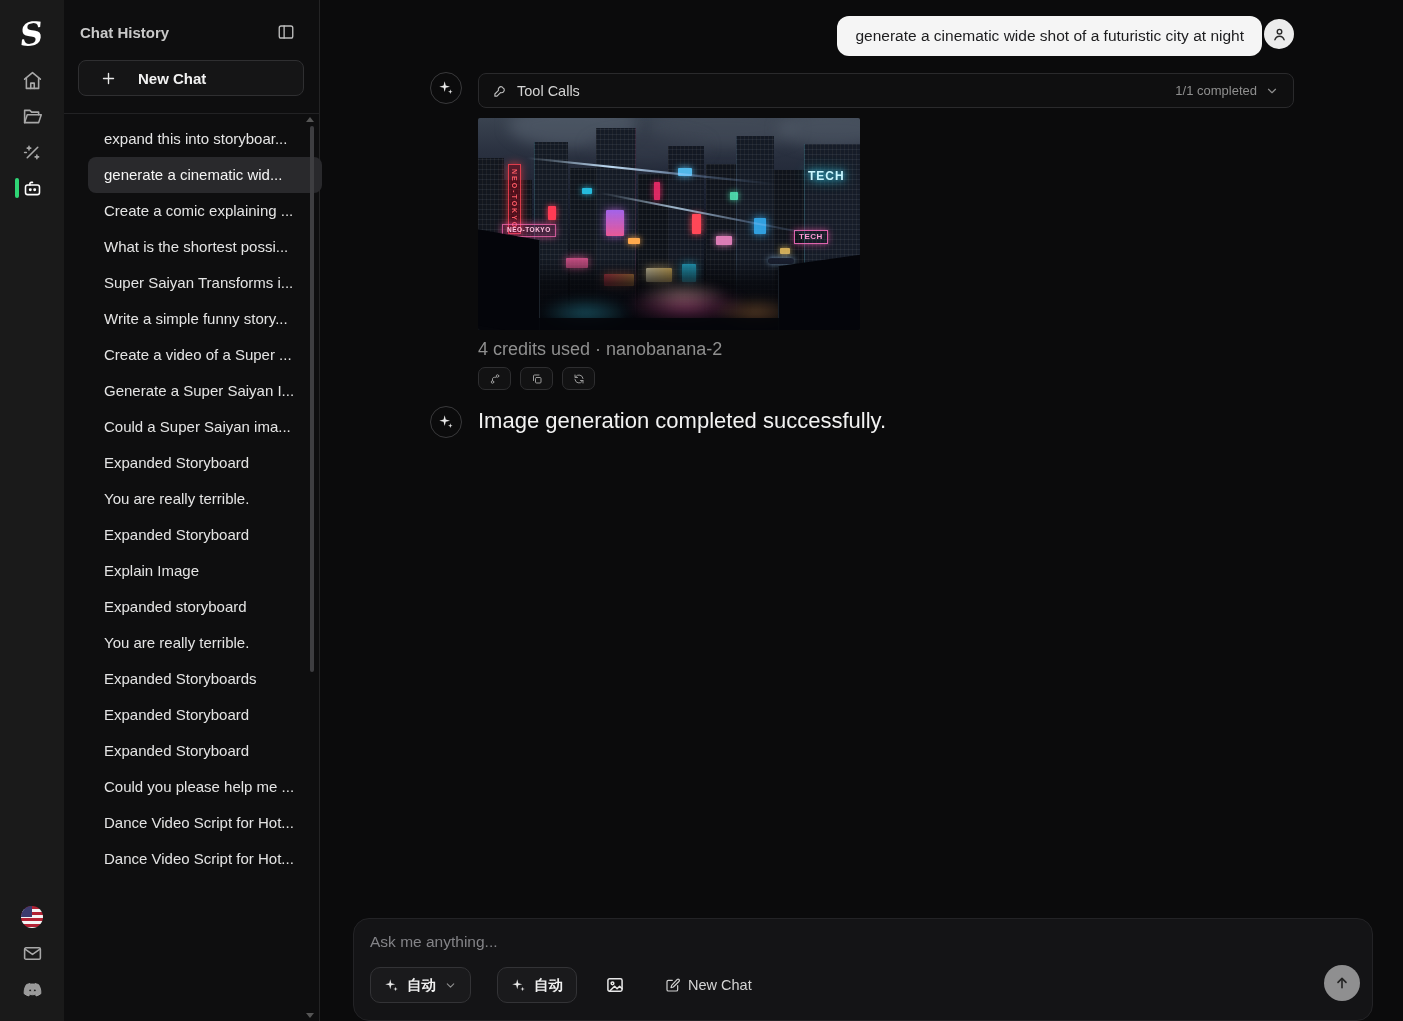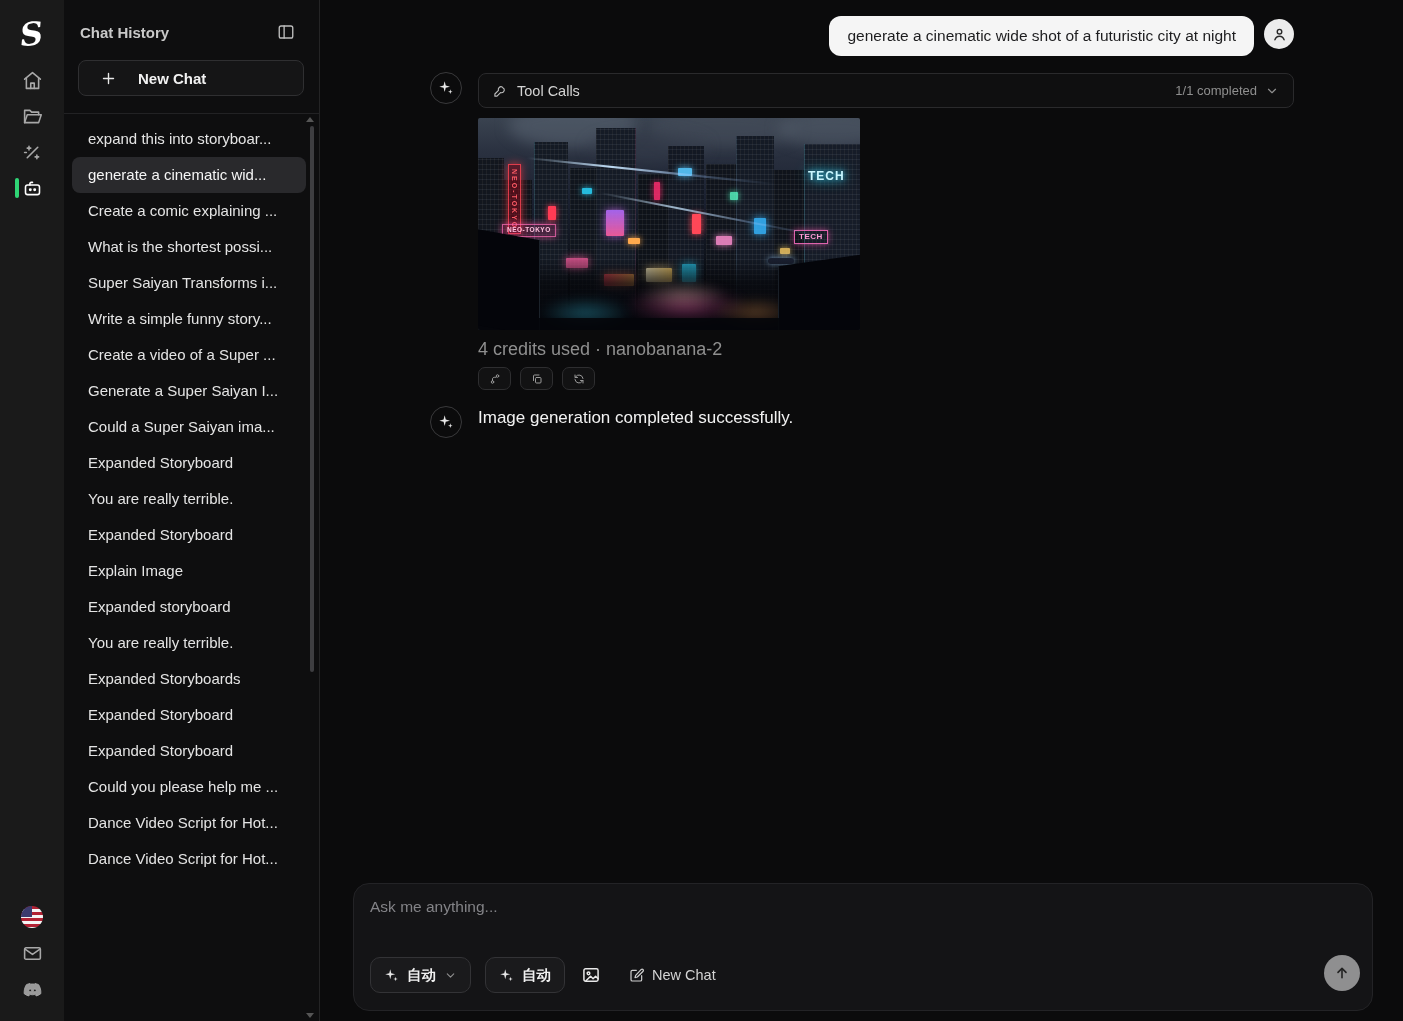--- a/index.html
+++ b/index.html
@@ -22,36 +22,36 @@
   
   .sidebar { position:absolute; left:64px; top:0; width:256px; height:100%; background:#0e0e0f; border-right:1px solid #242425; }
   .sb-head { position:relative; height:114px; border-bottom:1px solid #222224; }
   .sb-title { position:absolute; left:16px; top:24px; font-size:15px; font-weight:600; color:#c9c9c9; }
   .sb-collapse { position:absolute; right:24px; top:23px; width:18px; height:18px; color:#bdbdbd; cursor:pointer; }
   .new-chat-btn { position:absolute; left:14px; top:60px; width:226px; height:36px; border:1px solid #2f2f31; border-radius:8px;
                   background:#151516; display:flex; align-items:center; gap:22px; padding-left:22px; cursor:pointer; }
   .new-chat-btn svg { width:15px; height:15px; stroke:#e8e8e8; }
   .new-chat-btn .lbl { font-size:15px; font-weight:700; color:#f2f2f2; }
 
-  .chat-list { position:absolute; left:0; top:115px; width:248px; bottom:0; overflow:hidden; padding-top:6px; }
+  .chat-list { position:absolute; left:16px; top:115px; width:248px; bottom:0; overflow:hidden; padding-top:6px; }
   .chat-item { height:36px; line-height:36px; padding-left:16px; margin:0 6px 0 8px; font-size:15px; color:#e4e4e4;
                white-space:nowrap; overflow:hidden; border-radius:8px; cursor:pointer; }
   .chat-item.active { background:#29292c; color:#f5f5f5; }
 
   .sb-scroll-up { position:absolute; right:5px; top:117px; width:0; height:0;
                   border-left:4px solid transparent; border-right:4px solid transparent; border-bottom:5px solid #555; }
   .sb-thumb { position:absolute; right:5px; top:126px; width:4px; height:546px; border-radius:2px; background:#3e3e41; }
   .sb-scroll-down { position:absolute; right:5px; bottom:3px; width:0; height:0;
                     border-left:4px solid transparent; border-right:4px solid transparent; border-top:5px solid #555; }
 
   
   .main { position:absolute; left:321px; top:0; right:0; height:100%; }
   .thread { position:absolute; left:109px; right:109px; top:0; bottom:0; }
 
-  .user-row { position:absolute; top:16px; right:0; display:flex; align-items:flex-start; gap:10px; }
+  .user-row { position:absolute; top:16px; right:0; display:flex; align-items:flex-start; gap:2px; }
   .user-bubble { background:#f5f5f5; color:#1d1d1f; font-size:15.5px; padding:11px 18px; border-radius:12px; white-space:nowrap; }
   .user-avatar { width:30px; height:30px; border-radius:50%; background:#ececec; display:flex; align-items:center; justify-content:center; margin-top:3px; }
   .user-avatar svg { width:17px; height:17px; stroke:#2a2a2a; }
 
   .ai-avatar { position:absolute; left:0; width:32px; height:32px; border-radius:50%; border:1px solid #39393b;
                display:flex; align-items:center; justify-content:center; }
   .ai-avatar svg { width:16px; height:16px; fill:#e8e8e8; }
   .ai-avatar.a1 { top:72px; }
   .ai-avatar.a2 { top:406px; }
 
@@ -76,29 +76,29 @@
             background:linear-gradient(180deg, transparent, rgba(5,6,10,.75) 35%, #05060b 85%); }
   .glow { position:absolute; filter:blur(6px); border-radius:50%; }
   .fg { position:absolute; background:#04050a; }
 
   .img-caption { position:absolute; left:48px; top:339px; font-size:18px; color:#8f8f8f; }
   .img-actions { position:absolute; left:48px; top:367px; display:flex; gap:9px; }
   .img-actions .act { width:33px; height:23px; border:1px solid #2e2e30; border-radius:7px; background:#121213;
                       display:flex; align-items:center; justify-content:center; cursor:pointer; }
   .img-actions .act svg { width:12px; height:12px; stroke:#9a9a9a; }
 
-  .ai-message { position:absolute; left:48px; top:408px; font-size:17px; color:#f2f2f2;text-align:center; }
-
-  
-  .composer { position:absolute; left:32px; right:30px; bottom:10px; height:128px; background:#141416; border:1px solid #232326;
+  .ai-message { position:absolute; left:48px; top:408px; font-size:22px; color:#f2f2f2;text-align:center; }
+
+  
+  .composer { position:absolute; left:32px; right:30px; bottom:0; height:103px; background:#141416; border:1px solid #232326;
               border-radius:16px; }
   .composer textarea { position:absolute; left:16px; top:14px; right:70px; height:52px; background:transparent; border:none; outline:none;
                        resize:none; font-family:"Liberation Sans", sans-serif; font-size:15.5px; color:#e6e6e6; }
   .composer textarea::placeholder { color:#838387; }
-  .composer-bar { position:absolute; left:16px; bottom:17px; display:flex; align-items:center; gap:14px; }
+  .composer-bar { position:absolute; left:16px; bottom:17px; display:flex; align-items:center; gap:26px; }
   .model-btn { height:36px; border:1px solid #333336; border-radius:10px; background:#1a1a1c; display:flex; align-items:center;
                gap:8px; padding:0 13px; cursor:pointer; }
   .model-btn svg.spark { width:15px; height:15px; fill:#e8e8e8; }
   .model-btn .mlabel { font-size:14.5px; font-weight:700; color:#f0f0f0; }
   .model-btn svg.chev { width:13px; height:13px; stroke:#8f8f8f; }
   .icon-btn { width:24px; height:24px; display:flex; align-items:center; justify-content:center; cursor:pointer; }
   .icon-btn svg { width:20px; height:20px; stroke:#e8e8e8; }
   .newchat-inline { display:flex; align-items:center; gap:7px; cursor:pointer; margin-left:12px; }
   .newchat-inline svg { width:16px; height:16px; stroke:#cfcfcf; }
   .newchat-inline .lbl { font-size:14.5px; color:#d4d4d4; }

